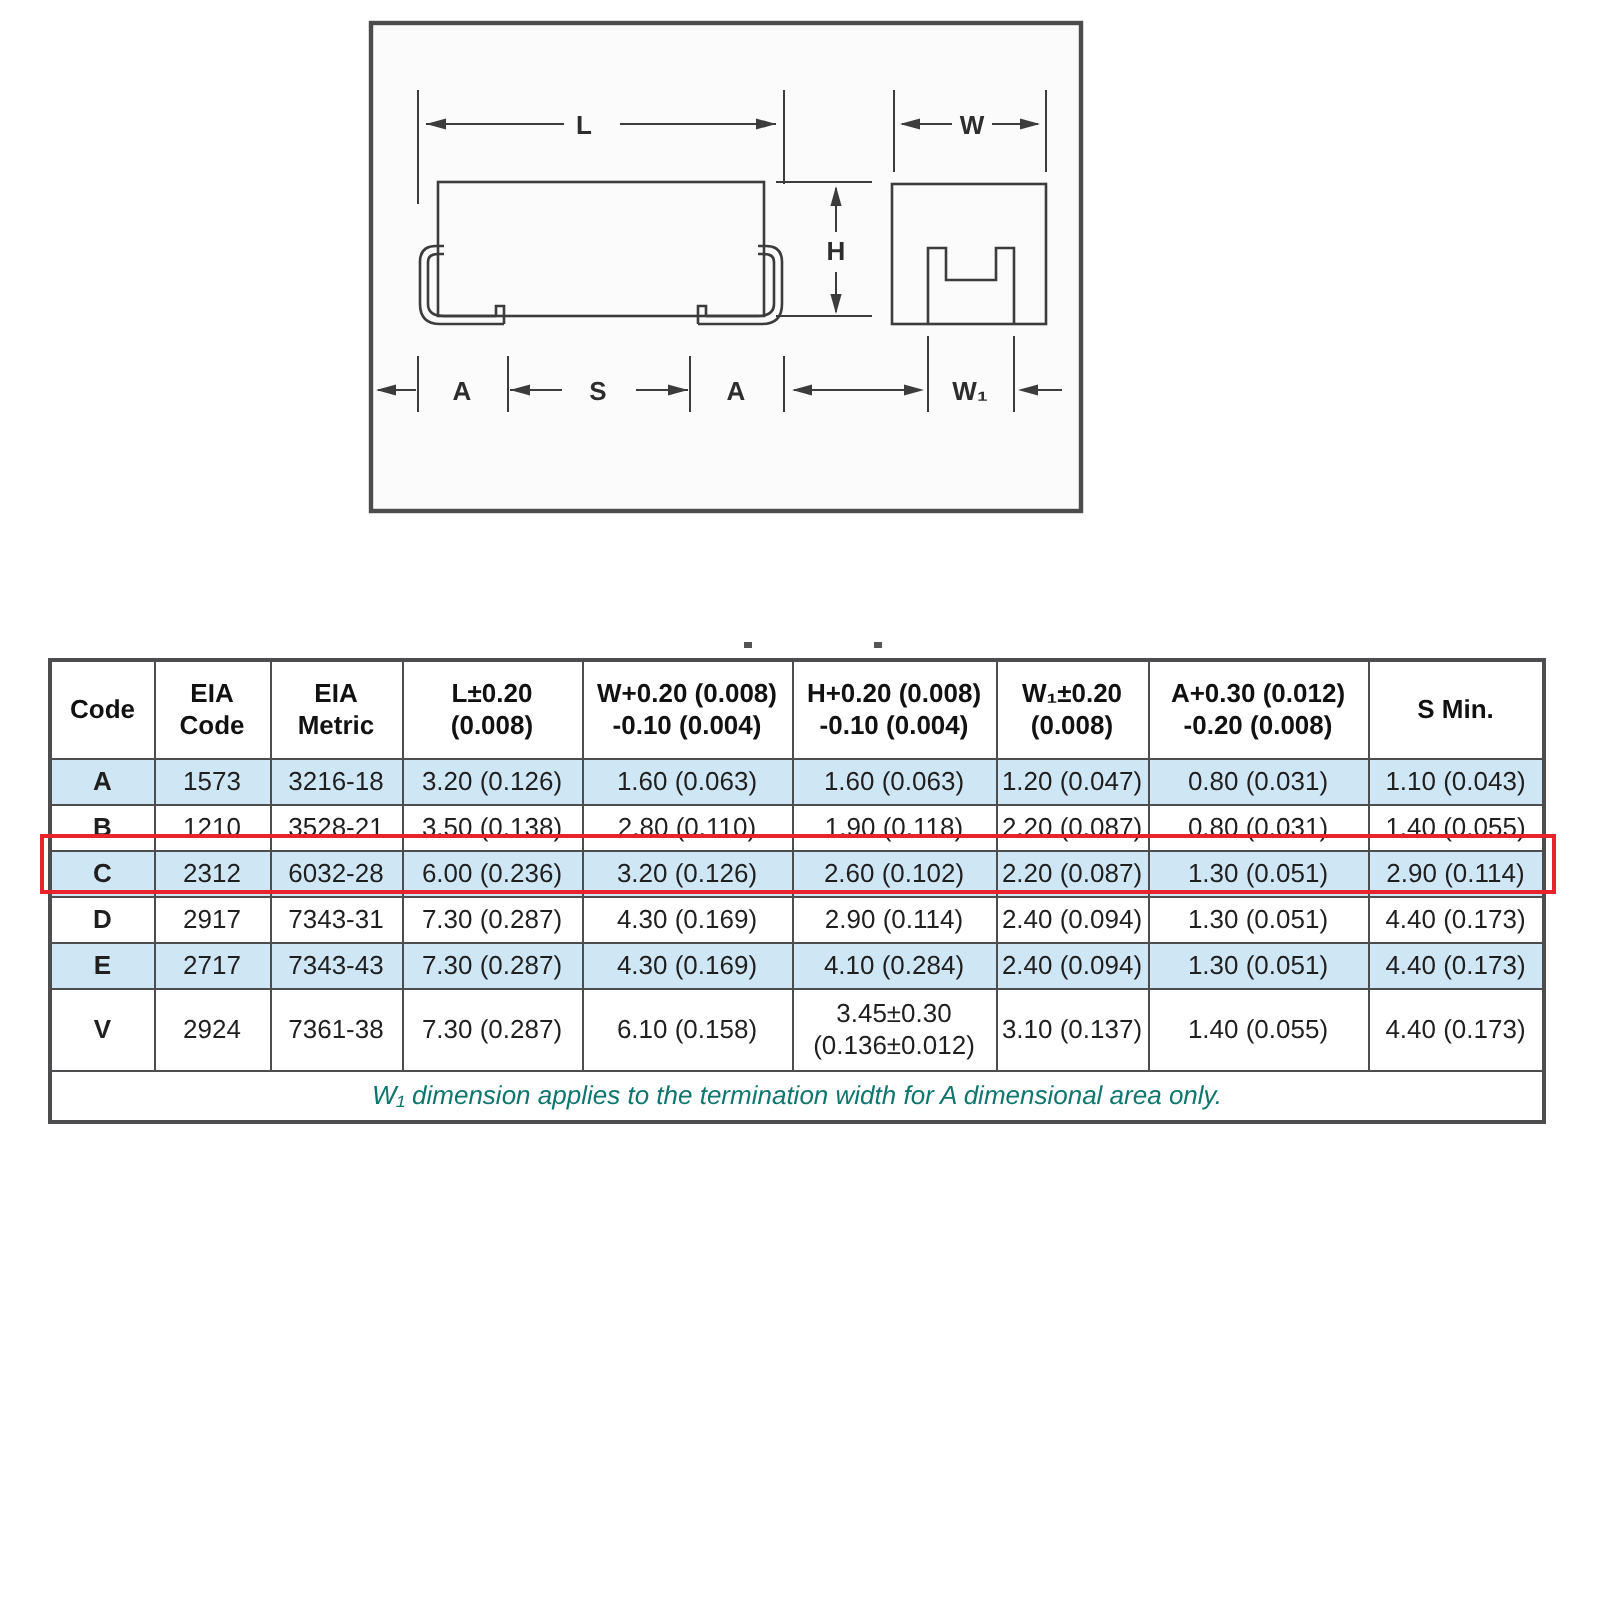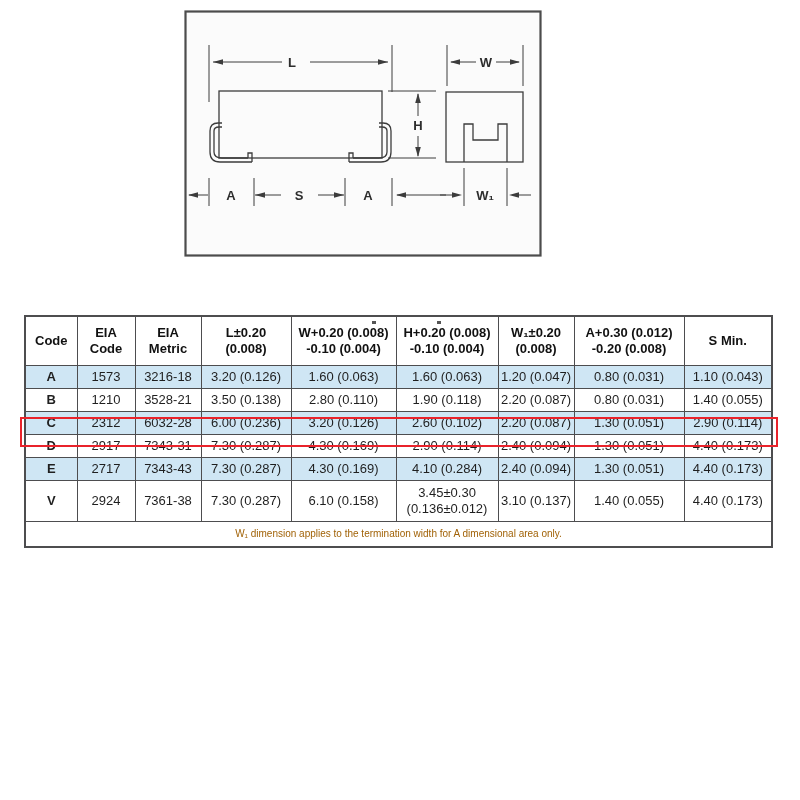--- a/index.html
+++ b/index.html
@@ -4,32 +4,32 @@
 <style>
   html,body{margin:0;padding:0;background:#fff;}
   #page{position:relative;width:800px;height:800px;background:#fff;
         font-family:"Liberation Sans","DejaVu Sans",sans-serif;color:#1f1f1f;overflow:hidden;}
 
   
   #diagram-box{position:absolute;left:184px;top:10px;width:358px;height:247px;}
   .remnant{position:absolute;background:#555;width:4px;height:3px;}
 
   
-  #dim-table{position:absolute;left:24px;top:315px;width:747px;
+  #dim-table{position:absolute;left:24px;top:329px;width:747px;
              border-collapse:collapse;table-layout:fixed;
              border:2px solid var(--grid,#4d4d4f);}
   #dim-table th,#dim-table td{border:1px solid var(--grid,#4d4d4f);
              text-align:center;vertical-align:middle;padding:0 2px;
              font-size:13px;line-height:1.22;overflow:hidden;}
   #dim-table th{height:48px;font-weight:bold;color:#111;}
   #dim-table td{height:22px;}
   #dim-table tr.tall td{height:40px;}
   #dim-table td.code{font-weight:bold;}
   #dim-table tr.shaded td{background:var(--shade,#cfe6f4);}
-  #dim-table td.footnote{height:24px;font-size:10px;color:#a16207;background:#fff;}
+  #dim-table td.footnote{height:24px;font-size:13px;color:#0f766e;background:#fff;font-style:italic;}
   .hline{display:block;}
 
   
   #row-highlight{position:absolute;left:20px;top:417px;width:754px;height:26px;
                  border:2px solid var(--hl,#e9232b);pointer-events:none;}
 
   
   svg text{font-family:"Liberation Sans","DejaVu Sans",sans-serif;
            font-size:13px;font-weight:bold;fill:#2d2d2d;}
   svg .ln{stroke:#3c3c3c;stroke-width:1.3;fill:none;}

